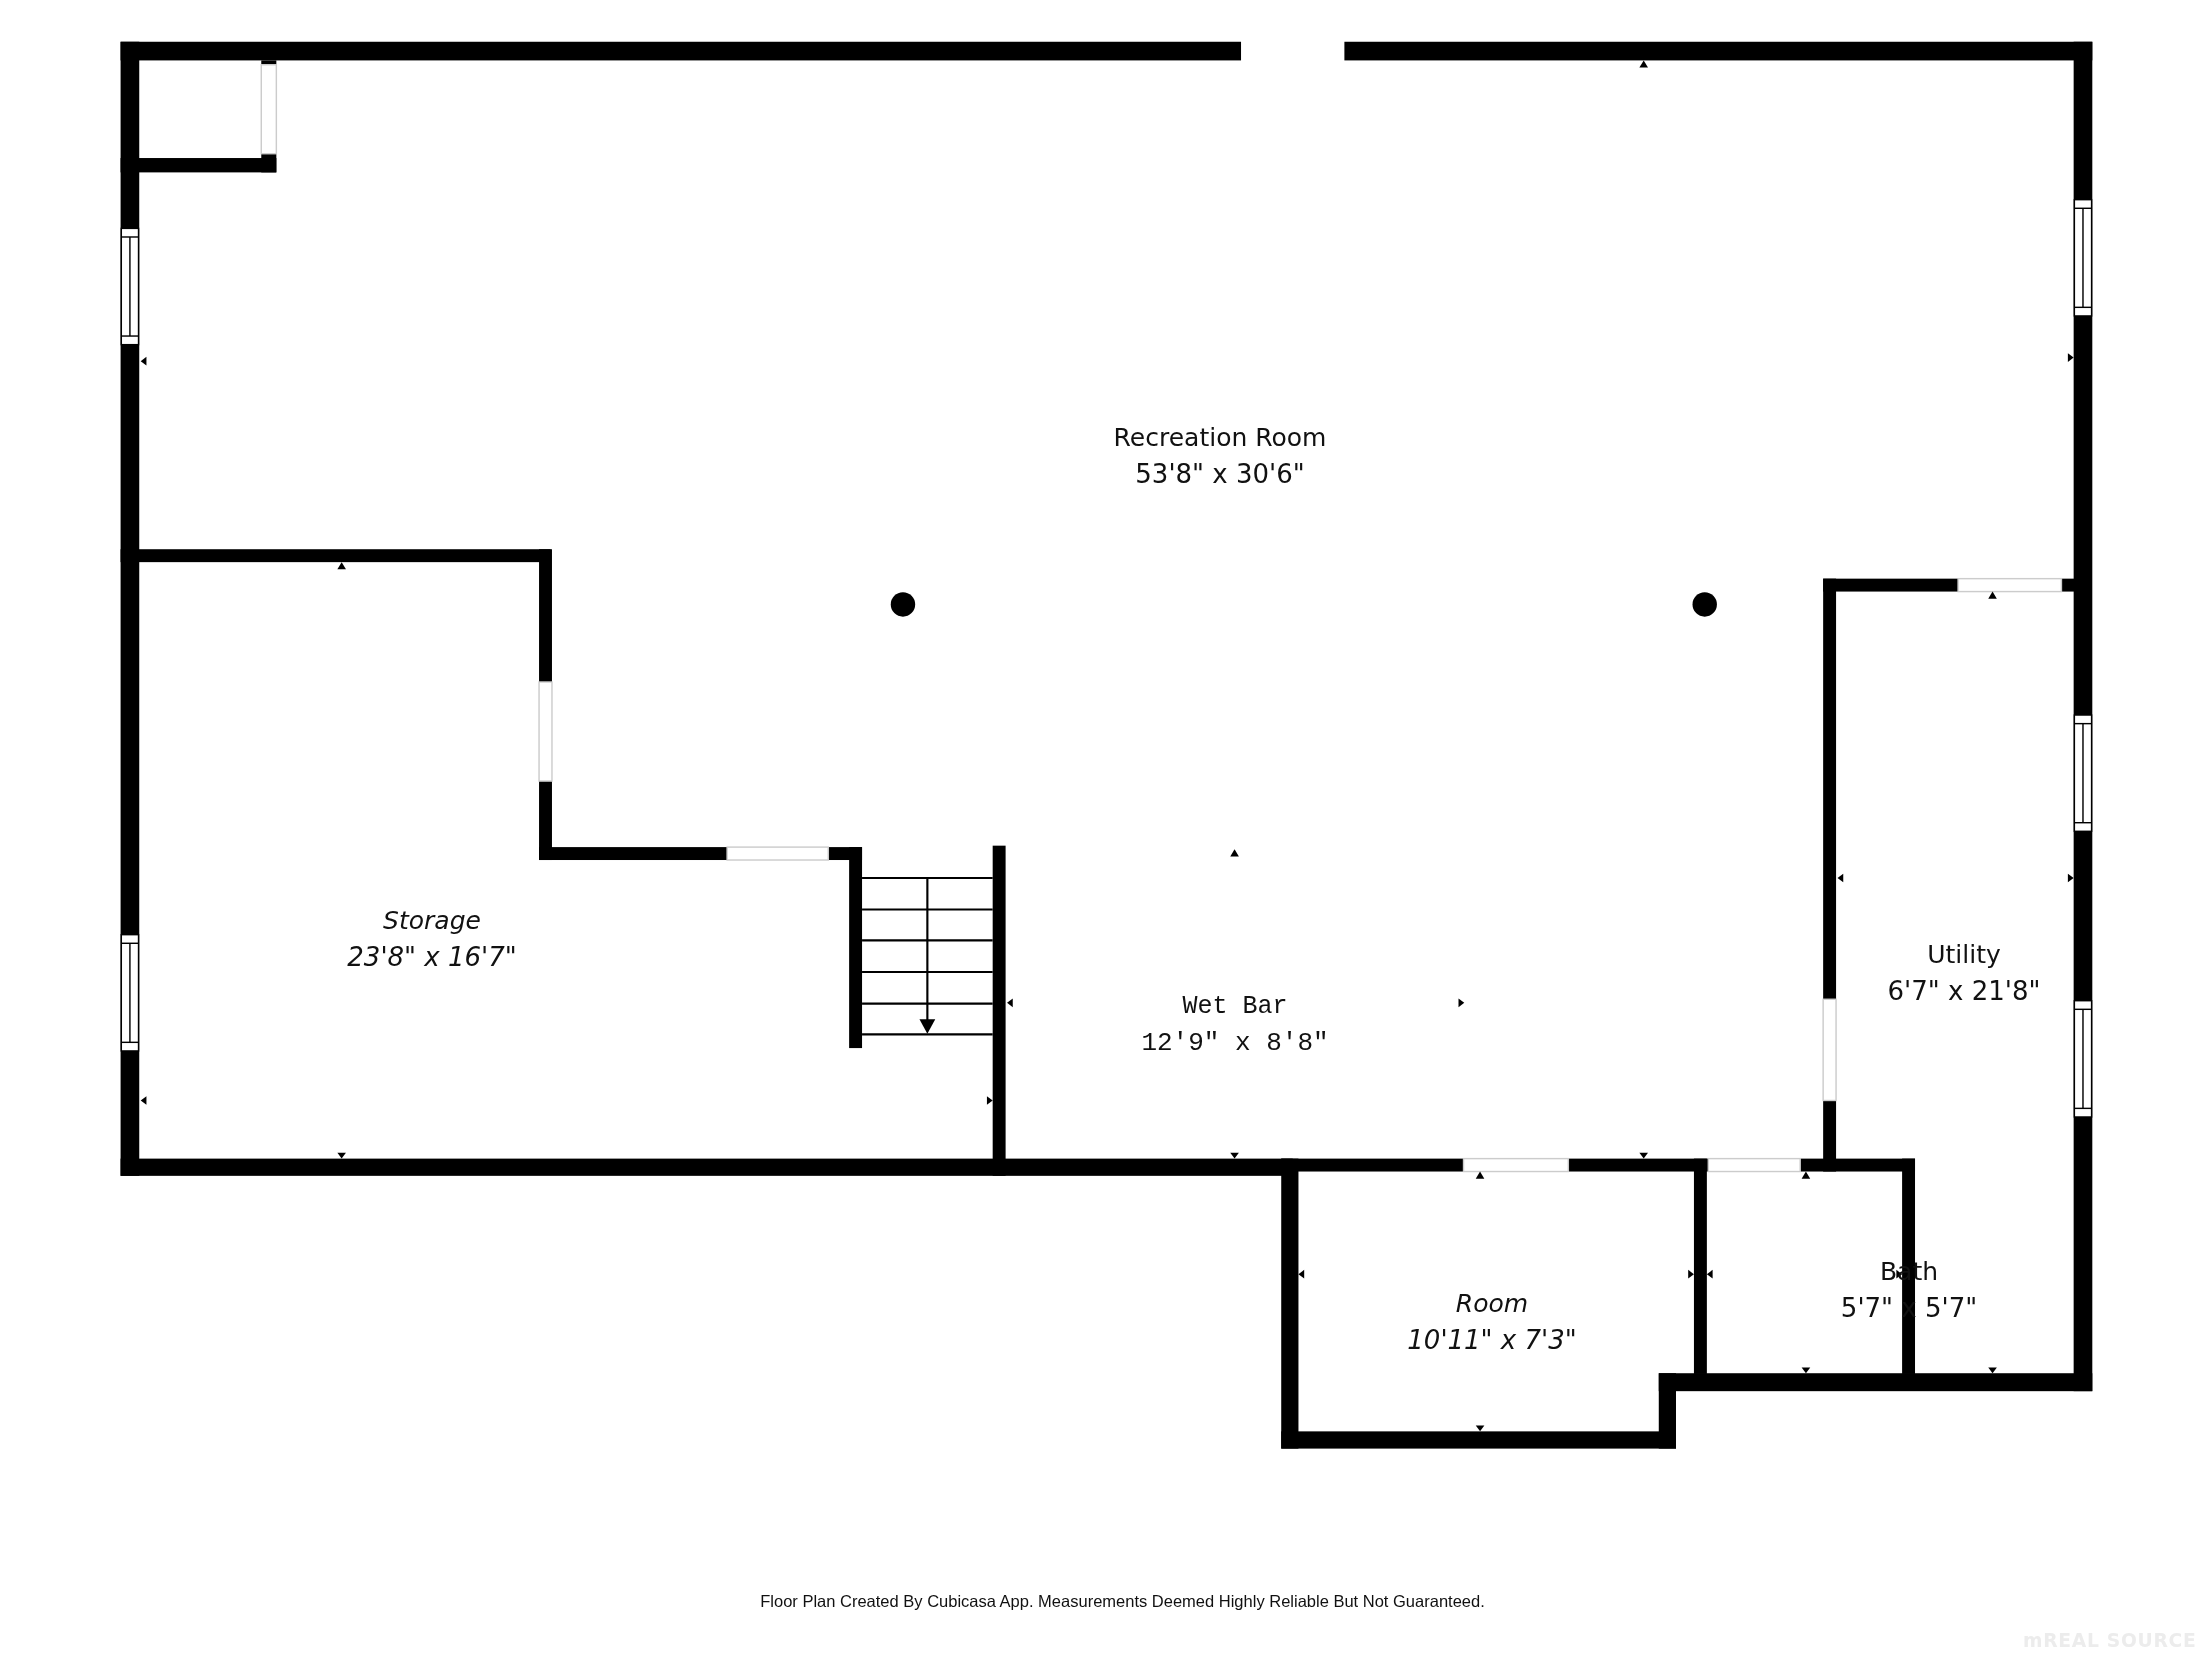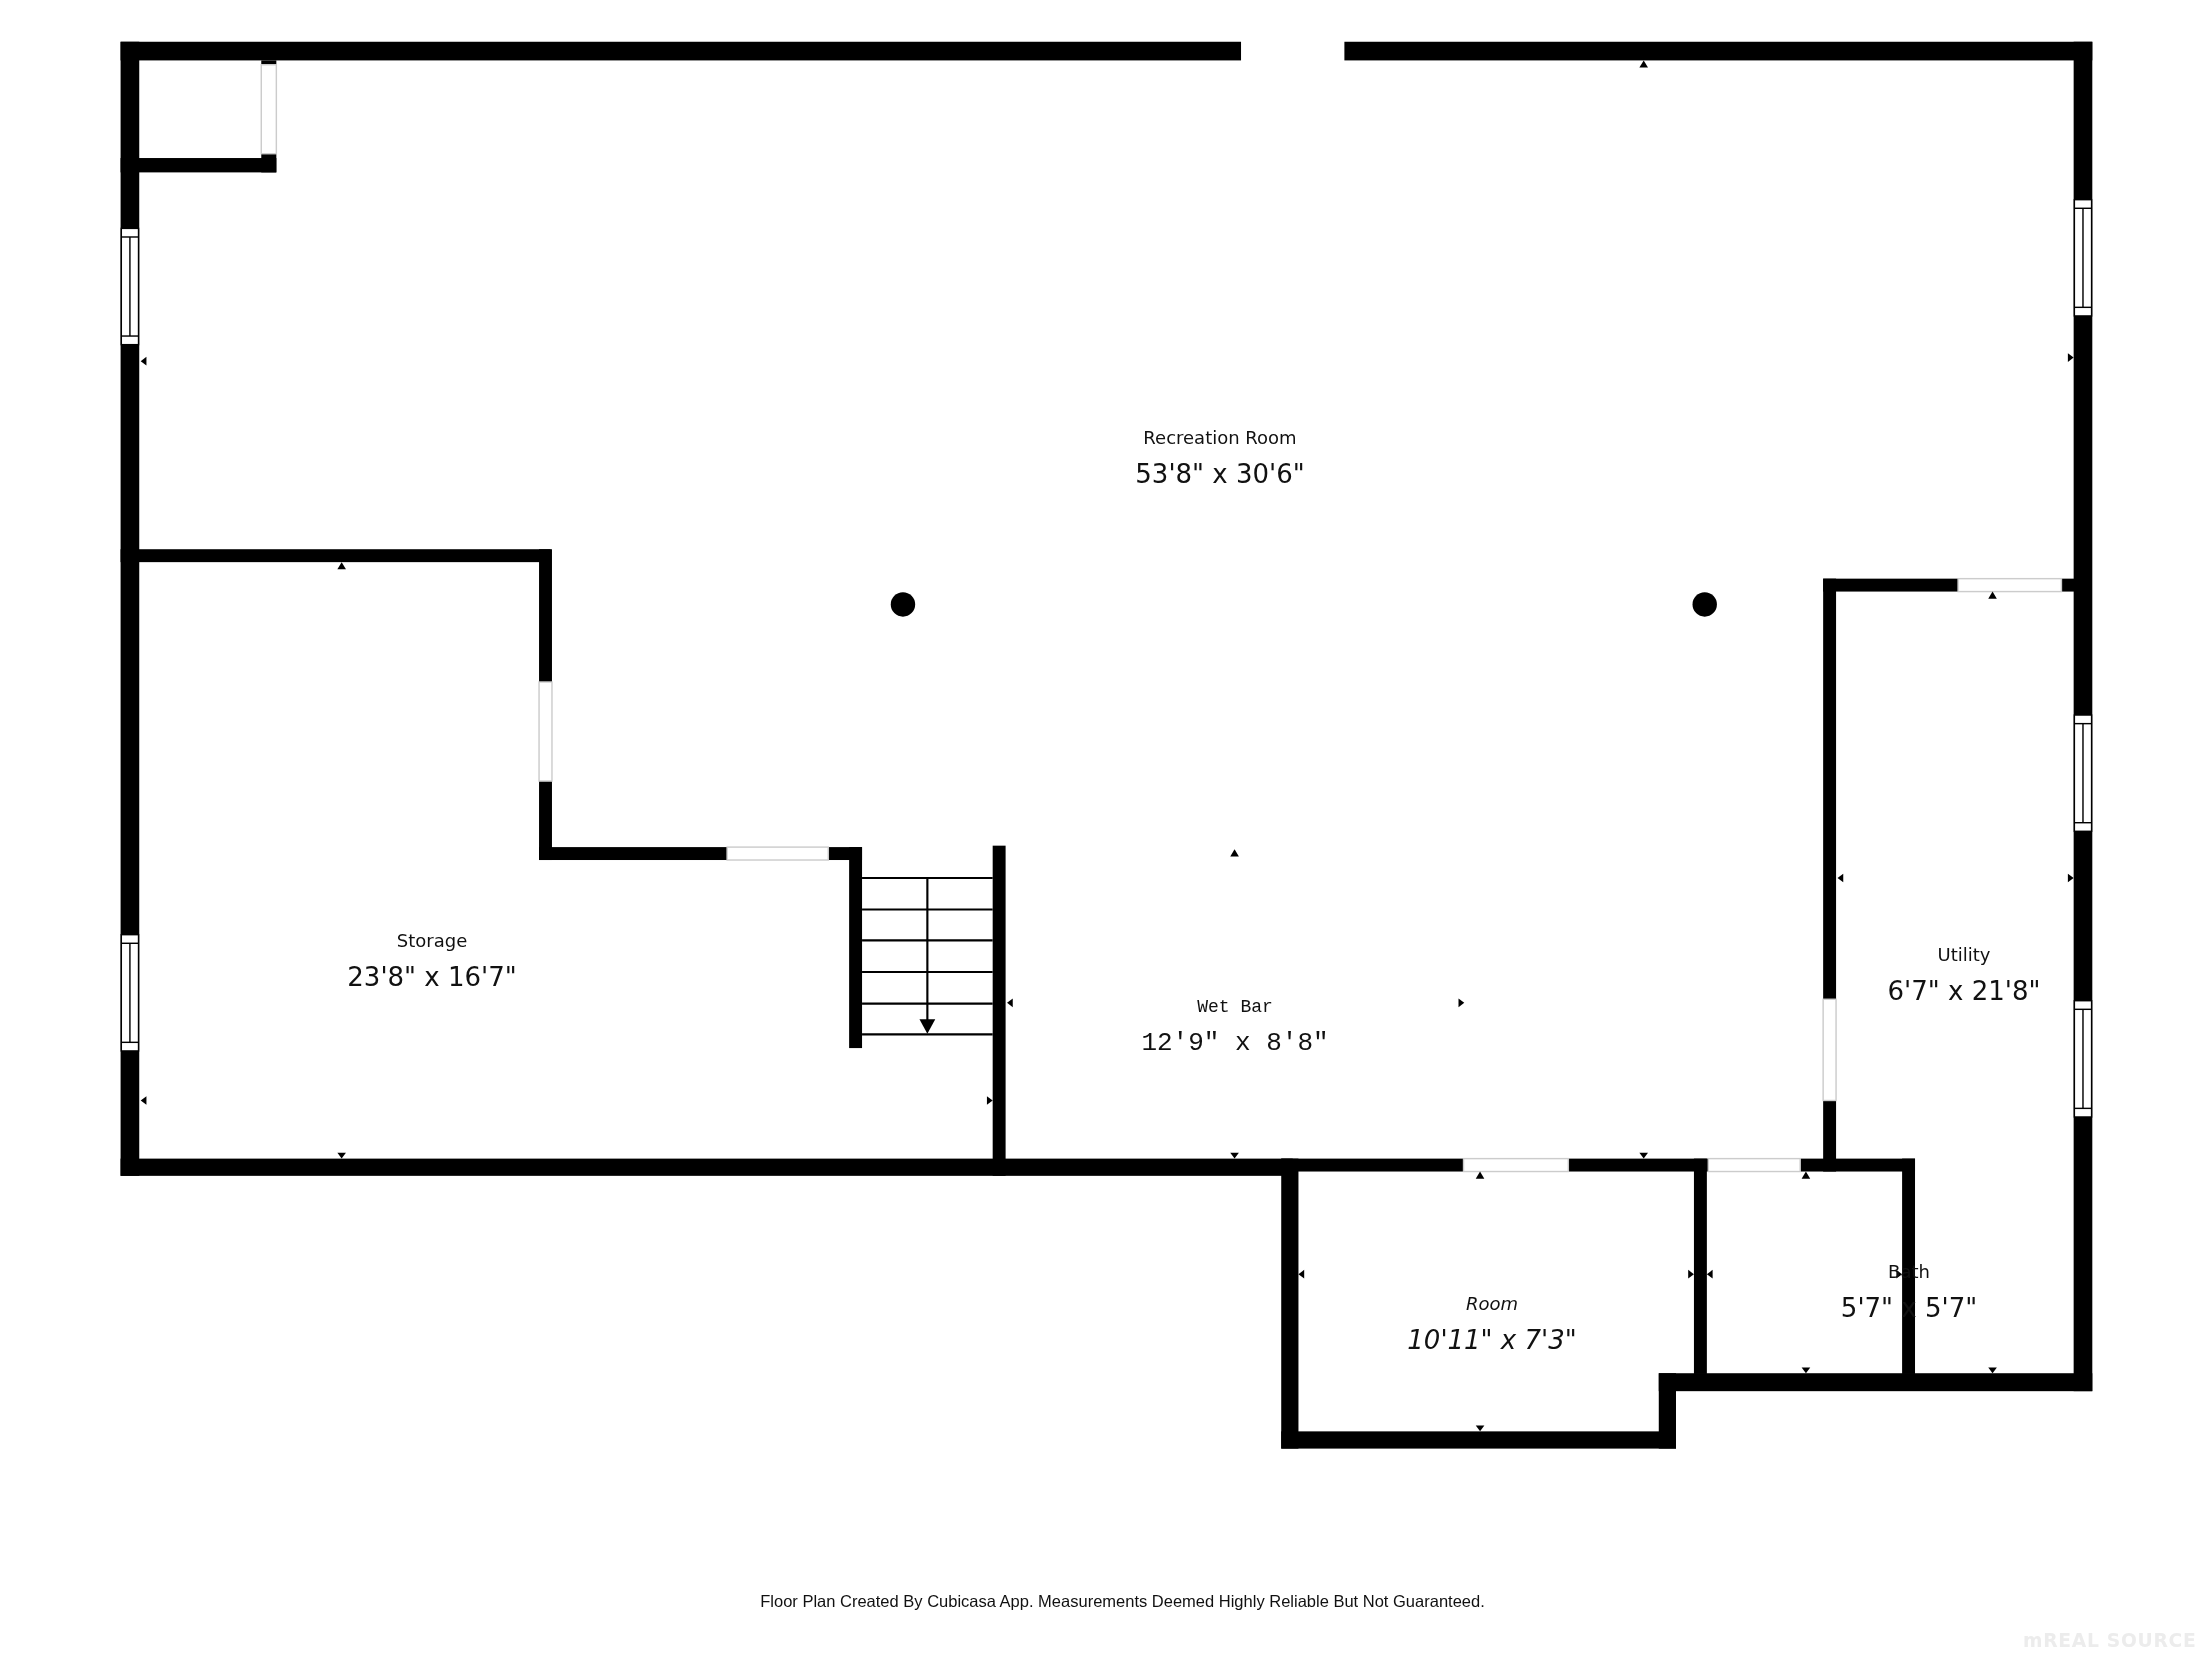--- a/index.html
+++ b/index.html
@@ -1,19 +1,19 @@
 <!DOCTYPE html>
 <html style="font-size:11.5px"><head>
 <meta charset="utf-8">
 <style>
   html, body { margin:0; padding:0; background:#ffffff; }
   body { width:2205px; height:1654px; position:relative; overflow:hidden; font-family:"DejaVu Sans", sans-serif; }
   #plan { position:absolute; left:0; top:0; width:2205px; height:1654px; }
   .label { position:absolute; text-align:center; color:#111; transform:translateX(-50%); white-space:nowrap; }
-  .label .name { font-size:18px; line-height:36px; display:block; }
+  .label .name { font-size:25px; line-height:36px; display:block; }
   .label .dims { font-size:26px; line-height:36px; display:block; }
   #footer { position:absolute; left:0; width:2205px; top:1592px; text-align:center; font-size:16.5px; color:#111; font-family:"Liberation Sans Narrow","Liberation Sans", sans-serif;margin-left:20px; }
   #watermark { position:absolute; right:8.6px; bottom:2.9px; font-size:18.7px; color:#ececec; font-family:"DejaVu Sans", sans-serif; letter-spacing:0.7px; font-weight:bold; }
 </style>
 </head>
 <body>
 
 <svg id="plan" viewBox="0 0 3072 2304" xmlns="http://www.w3.org/2000/svg">
   <g fill="#000">
 
@@ -140,21 +140,21 @@
     <polygon points="2642,1769 2642,1781 2650,1775"></polygon>
     <polygon points="2510,1905 2522,1905 2516,1913"></polygon>
     <polygon points="2770,1905 2782,1905 2776,1913"></polygon>
   </g>
 </svg>
 
 <div class="label" style="left:1220px; top:420px;">
   <span class="name">Recreation Room</span>
   <span class="dims">53'8" x 30'6"</span>
 </div>
-<div class="label" style="left:432px; top:923px;">
+<div class="label" style="left:432px; top:903px;font-style:italic;">
   <span class="name">Storage</span>
   <span class="dims">23'8" x 16'7"</span>
 </div>
 <div class="label" style="left:1235px; top:989px;font-family:Liberation Mono, monospace;">
   <span class="name">Wet Bar</span>
   <span class="dims">12'9" x 8'8"</span>
 </div>
 <div class="label" style="left:1964px; top:937px;">
   <span class="name">Utility</span>
   <span class="dims">6'7" x 21'8"</span>

